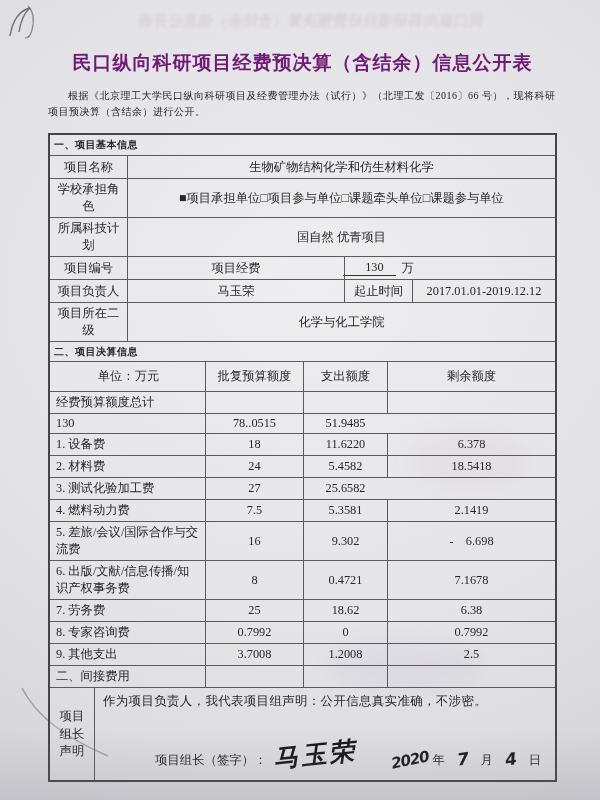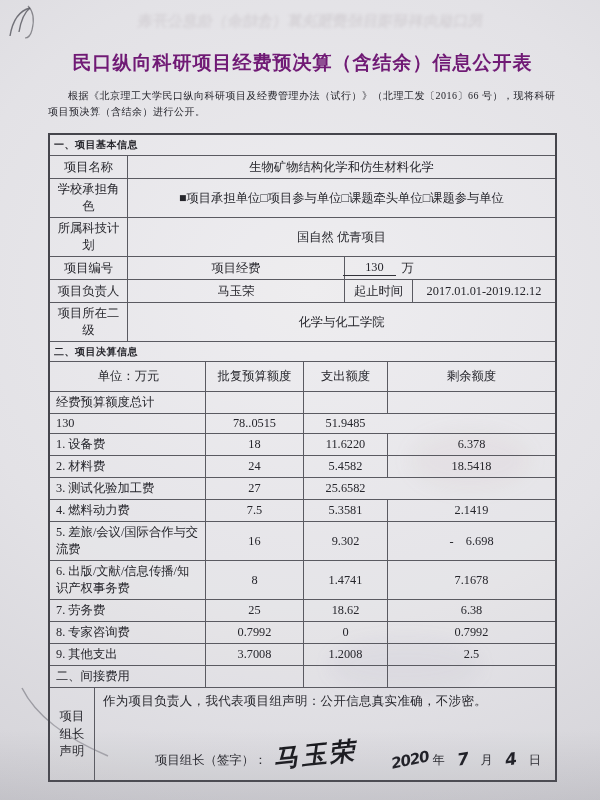--- a/index.html
+++ b/index.html
@@ -190,21 +190,21 @@
     </div>
     <div class="row g-t2">
       <div class="c">5. 差旅/会议/国际合作与交流费</div>
       <div class="c">16</div>
       <div class="c">9.302</div>
       <div class="c">-  6.698</div>
     </div>
     <div class="row g-t2">
       <div class="c">6. 出版/文献/信息传播/知识产权事务费</div>
       <div class="c">8</div>
-      <div class="c">1.4741</div>
+      <div class="c">0.4721</div>
       <div class="c">7.1678</div>
     </div>
     <div class="row g-t2">
       <div class="c">7. 劳务费</div>
       <div class="c">25</div>
       <div class="c">18.62</div>
       <div class="c">6.38</div>
     </div>
     <div class="row g-t2">
       <div class="c">8. 专家咨询费</div>

